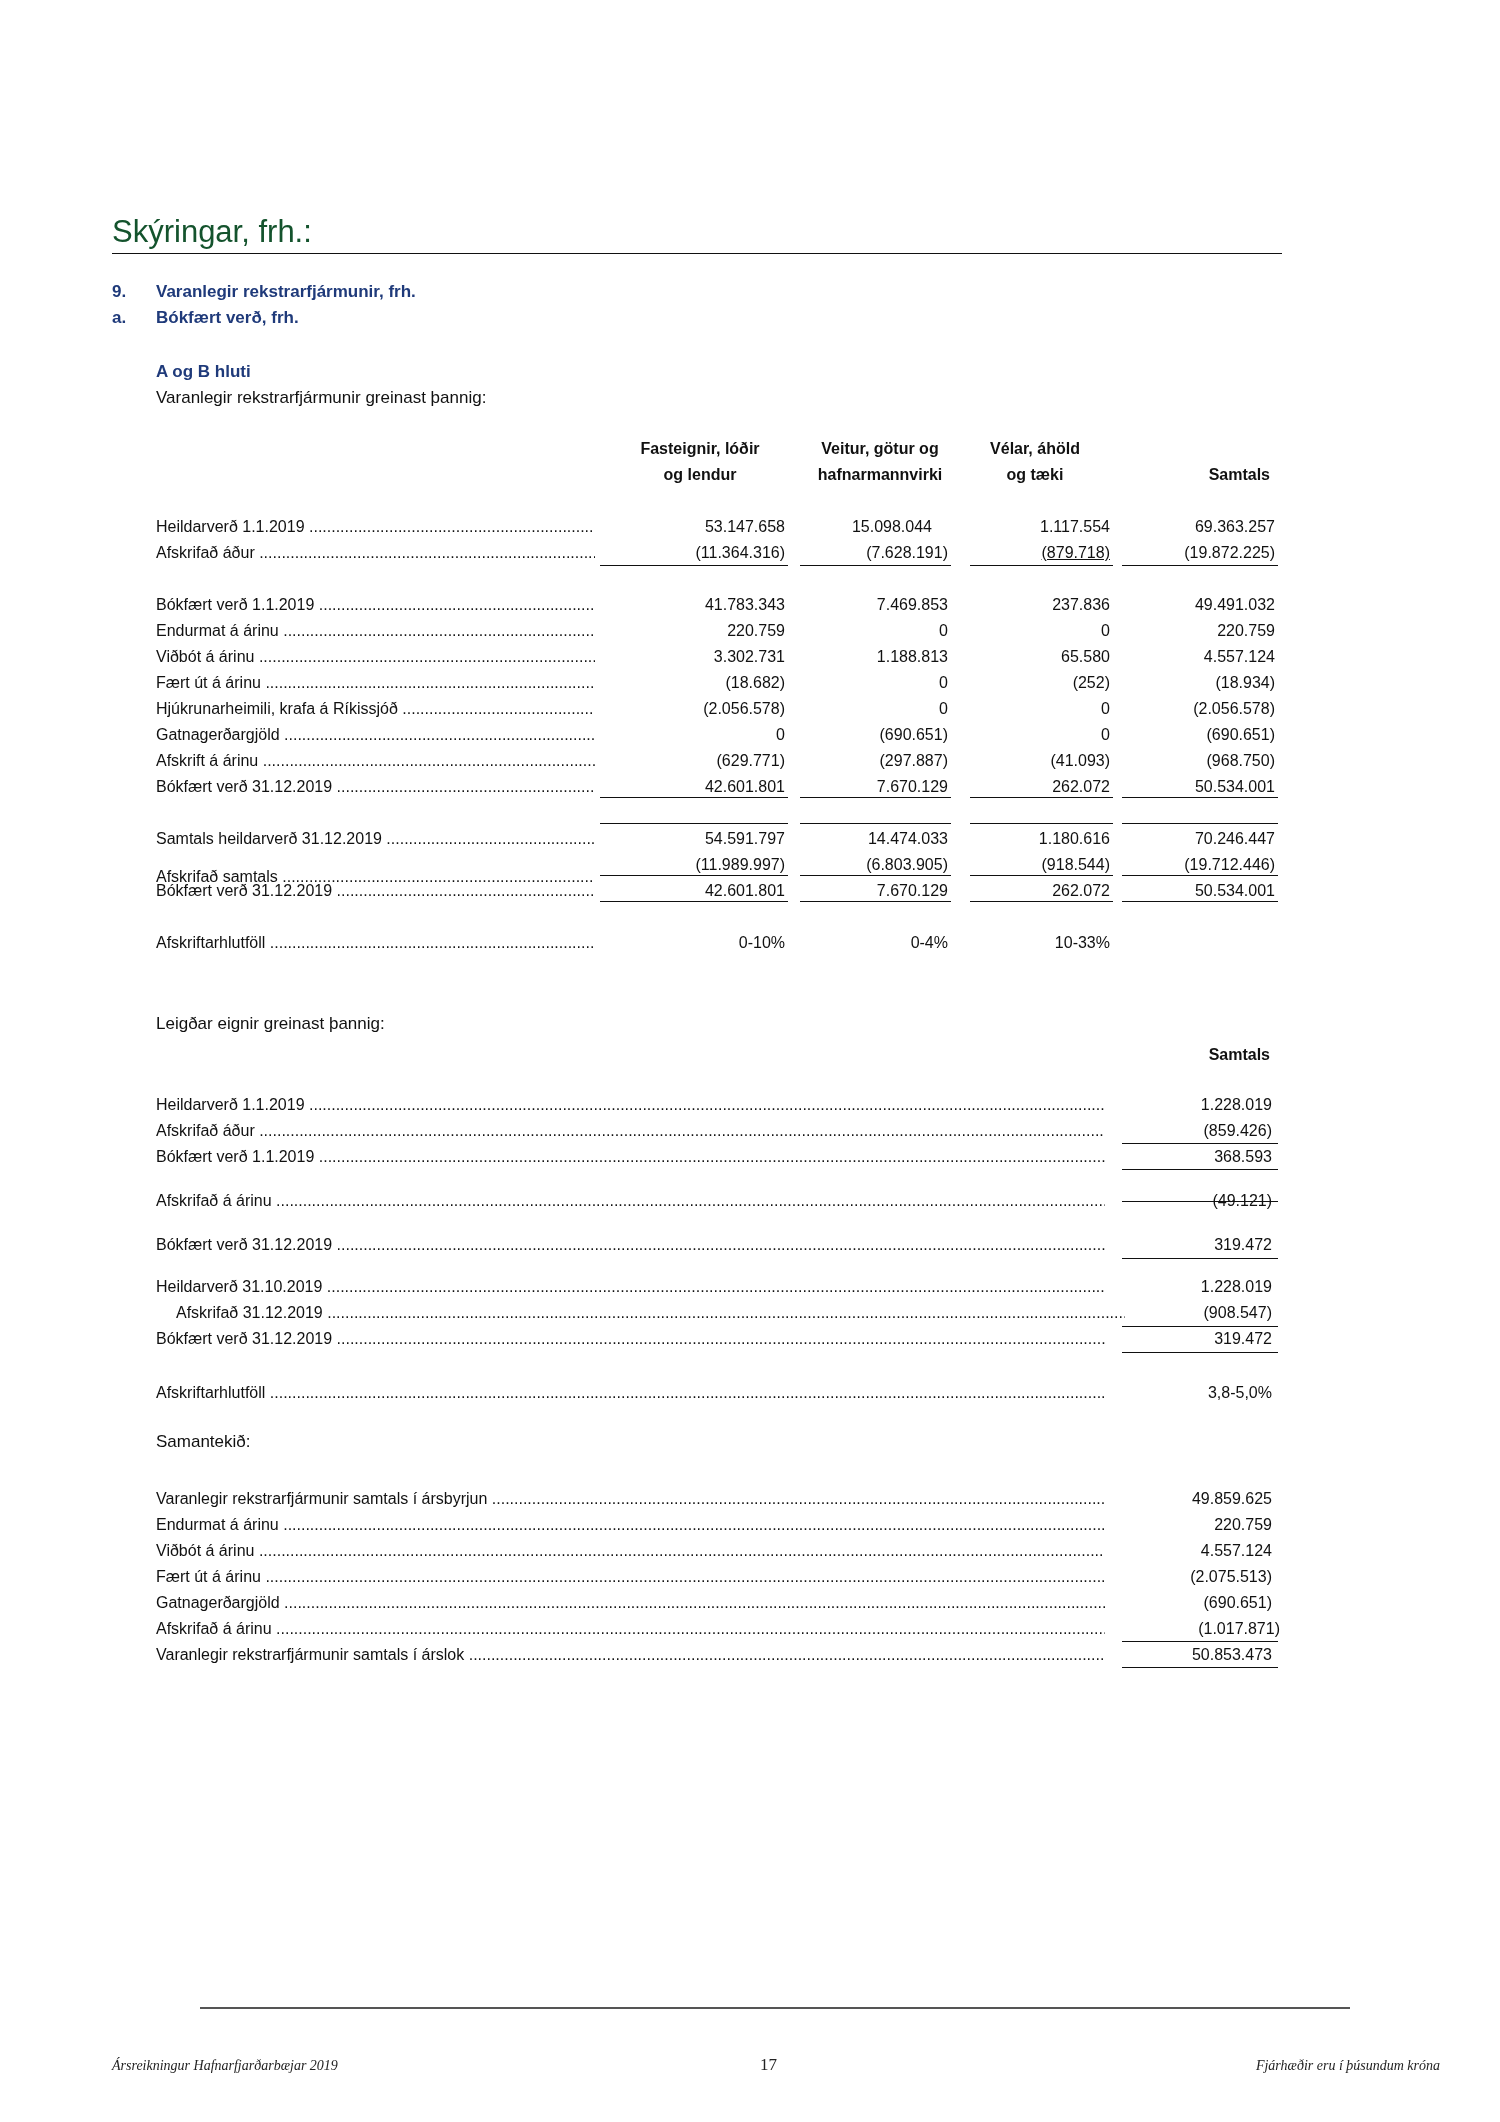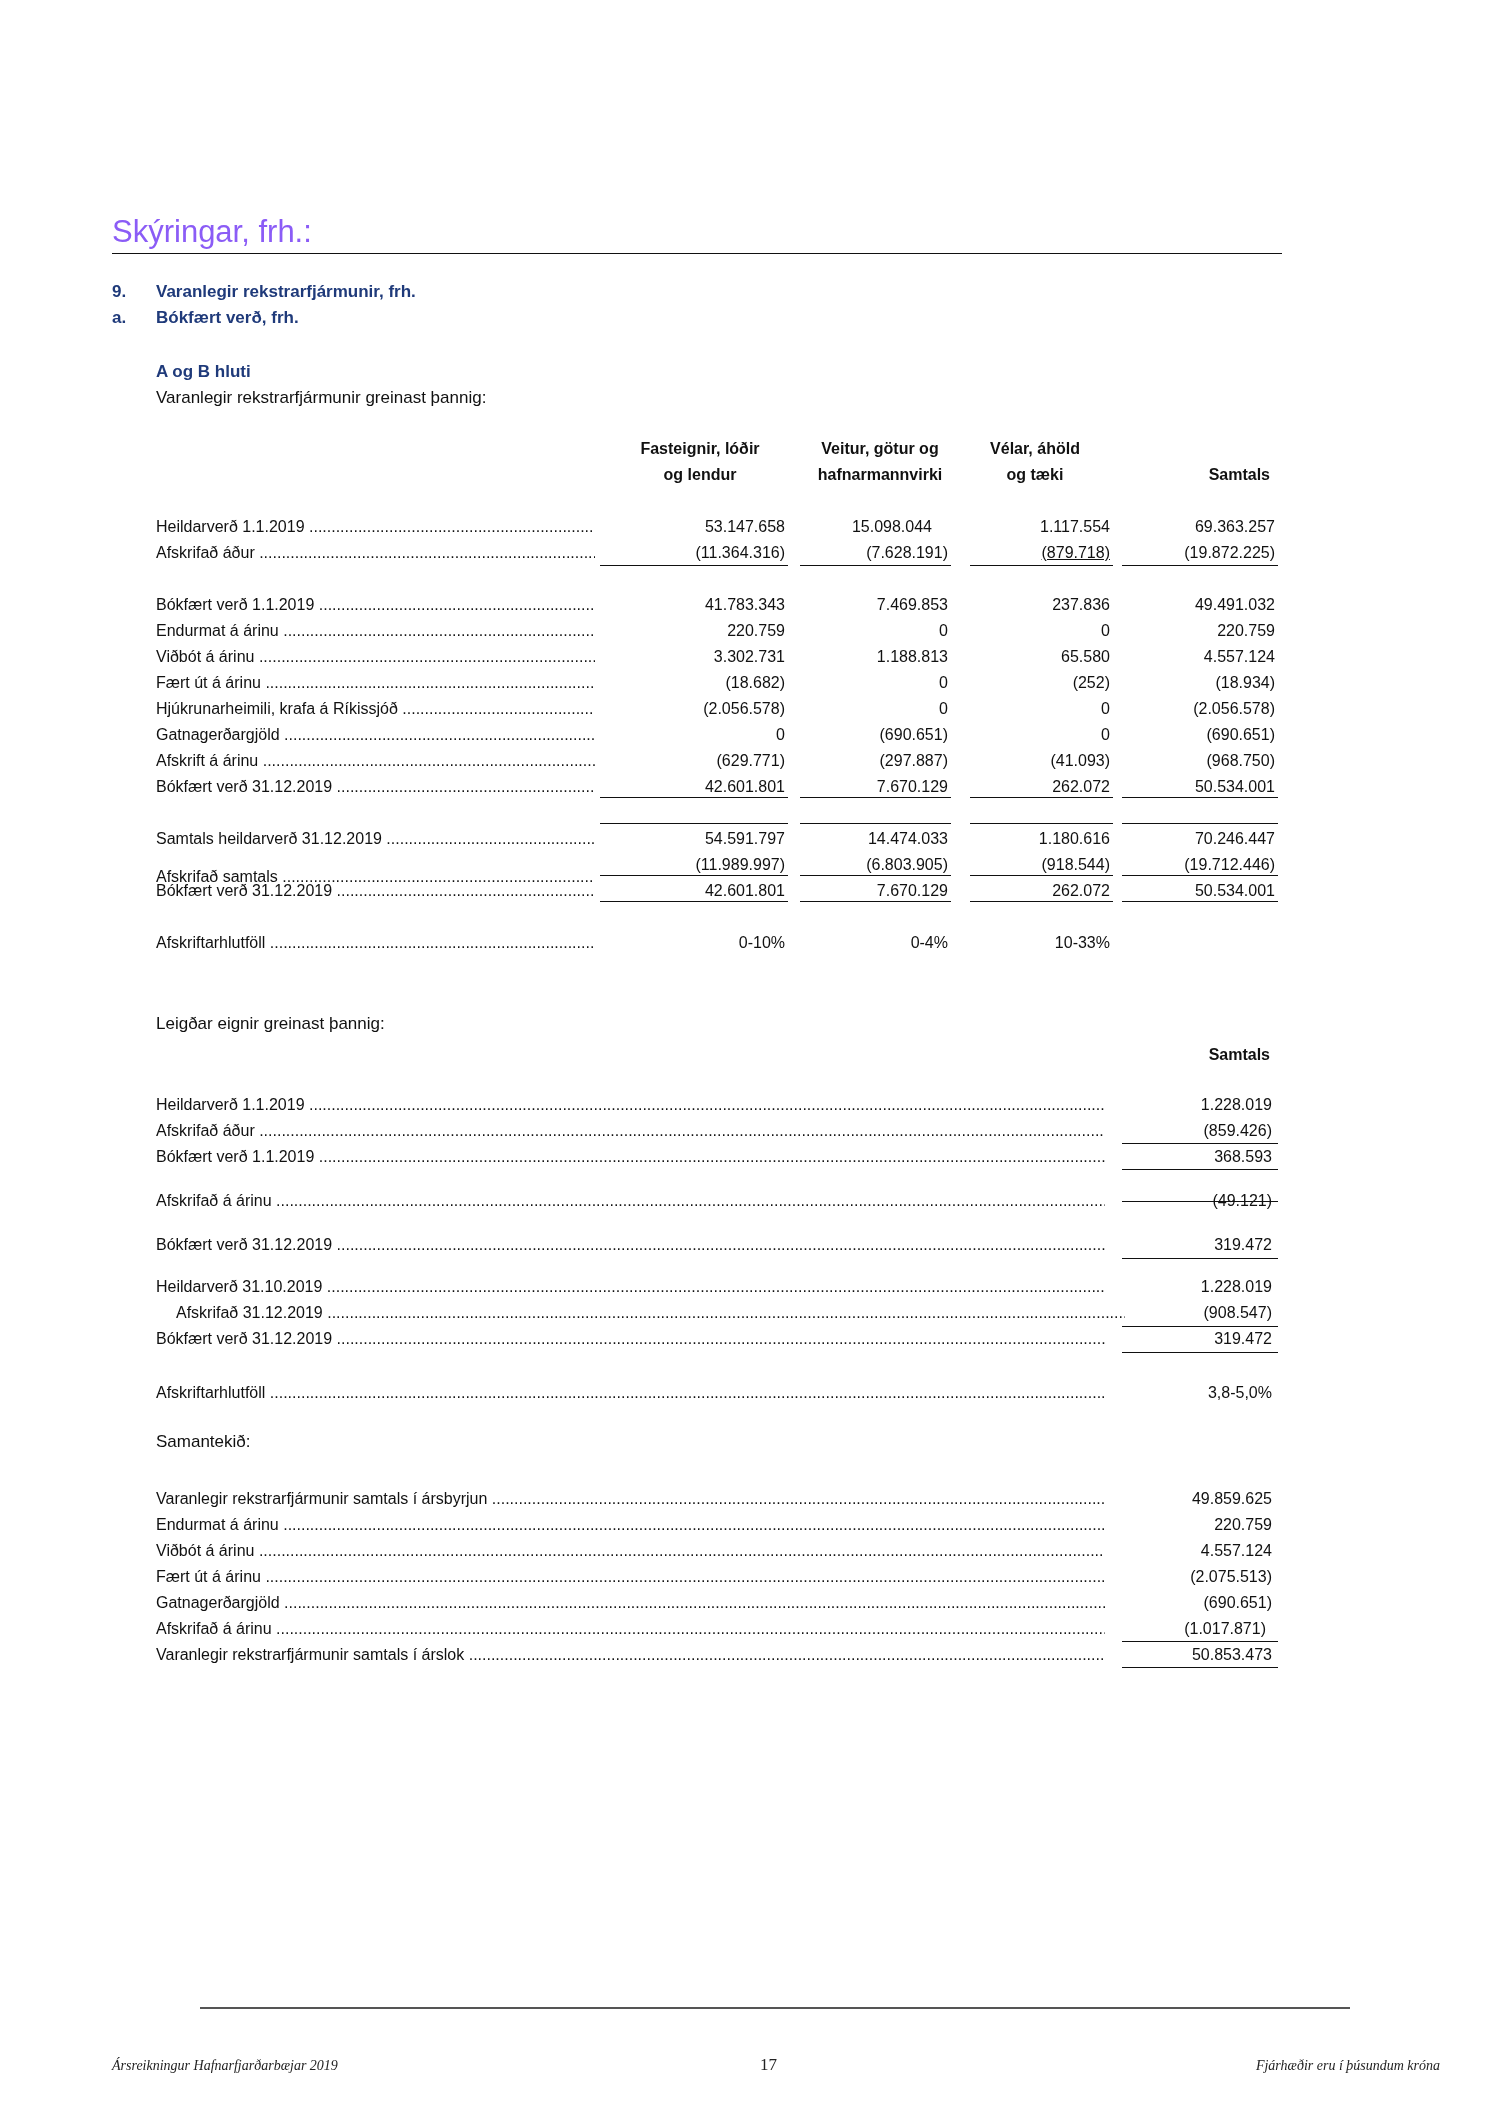--- a/index.html
+++ b/index.html
@@ -1,17 +1,17 @@
 <!DOCTYPE html>
 <html><head>
 <meta charset="utf-8">
 <style>
   html, body { margin: 0; padding: 0; background: #ffffff; }
   body { width: 1500px; height: 2122px; position: relative; font-family: "Liberation Sans", sans-serif; color: #111; overflow: hidden; }
-  .page-title { position: absolute; left: 112px; top: 214px; font-size: 31px; color: #8b5cf6; }
+  .page-title { position: absolute; left: 112px; top: 214px; font-size: 31px; color: #14532d; }
   .title-rule { position: absolute; left: 112px; top: 253px; width: 1170px; height: 1px; background: #111; }
   .sec-head { position: absolute; left: 112px; font-size: 17px; font-weight: bold; color: #1f3a7a; }
   .sec-head .num { display: inline-block; width: 44px; }
   .sub-head { position: absolute; left: 156px; font-size: 17px; font-weight: bold; color: #1f3a7a; }
   .plain { position: absolute; left: 156px; font-size: 17px; color: #111; }
   .col-head { position: absolute; font-size: 16px; font-weight: bold; text-align: center; line-height: 26px; }
   .row { position: absolute; left: 156px; height: 26px; font-size: 16px; line-height: 26px; }
   .row .lbl { position: absolute; left: 0; white-space: nowrap; overflow: hidden; }
   .row .lbl::after { content: " ................................................................................................................................................................................................................................................................................................................................"; }
   .row .v { position: absolute; text-align: right; white-space: nowrap; }
@@ -232,21 +232,21 @@
     <div class="row" style="top: 1564px; width: 1124px;">
       <span class="lbl" style="width: 949px;">Fært út á árinu</span>
       <span class="v" style="right: 8px;">(2.075.513)</span>
     </div>
     <div class="row" style="top: 1590px; width: 1124px;">
       <span class="lbl" style="width: 949px;">Gatnagerðargjöld</span>
       <span class="v" style="right: 8px;">(690.651)</span>
     </div>
     <div class="row" style="top: 1616px; width: 1124px;">
       <span class="lbl" style="width: 949px;">Afskrifað á árinu</span>
-      <span class="v" style="right: 14px;">(1.017.871)</span>
+      <span class="v" style="right: 0;">(1.017.871)</span>
     </div>
     <div class="row" style="top: 1642px; width: 1124px;">
       <span class="lbl" style="width: 949px;">Varanlegir rekstrarfjármunir samtals í árslok</span>
       <span class="v" style="right: 8px;">50.853.473</span>
     </div>
     <div class="u" style="top: 1641px; left: 1122px; width: 156px;"></div>
     <div class="u" style="top: 1667px; left: 1122px; width: 156px;"></div>
   </div>
 
 <div class="footer-rule"></div>

